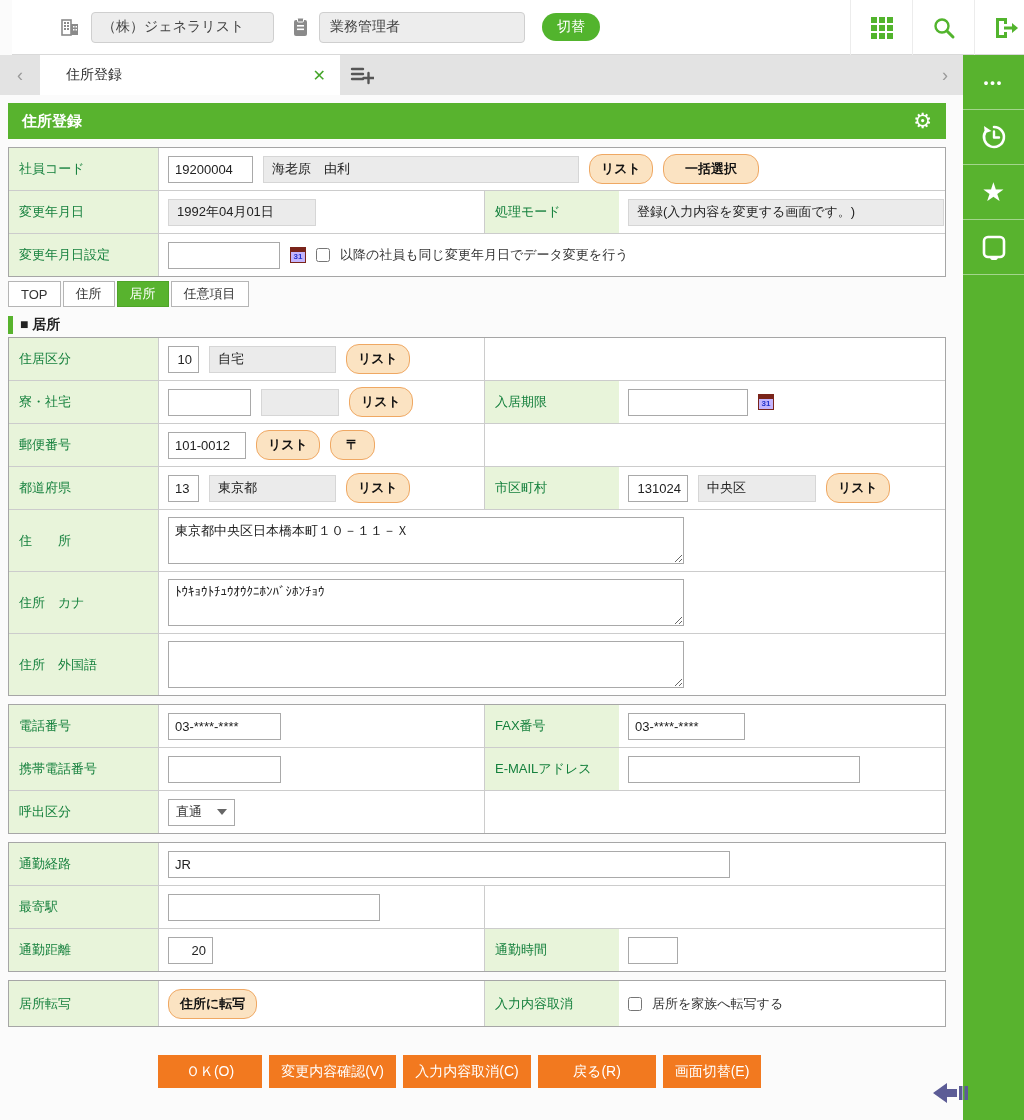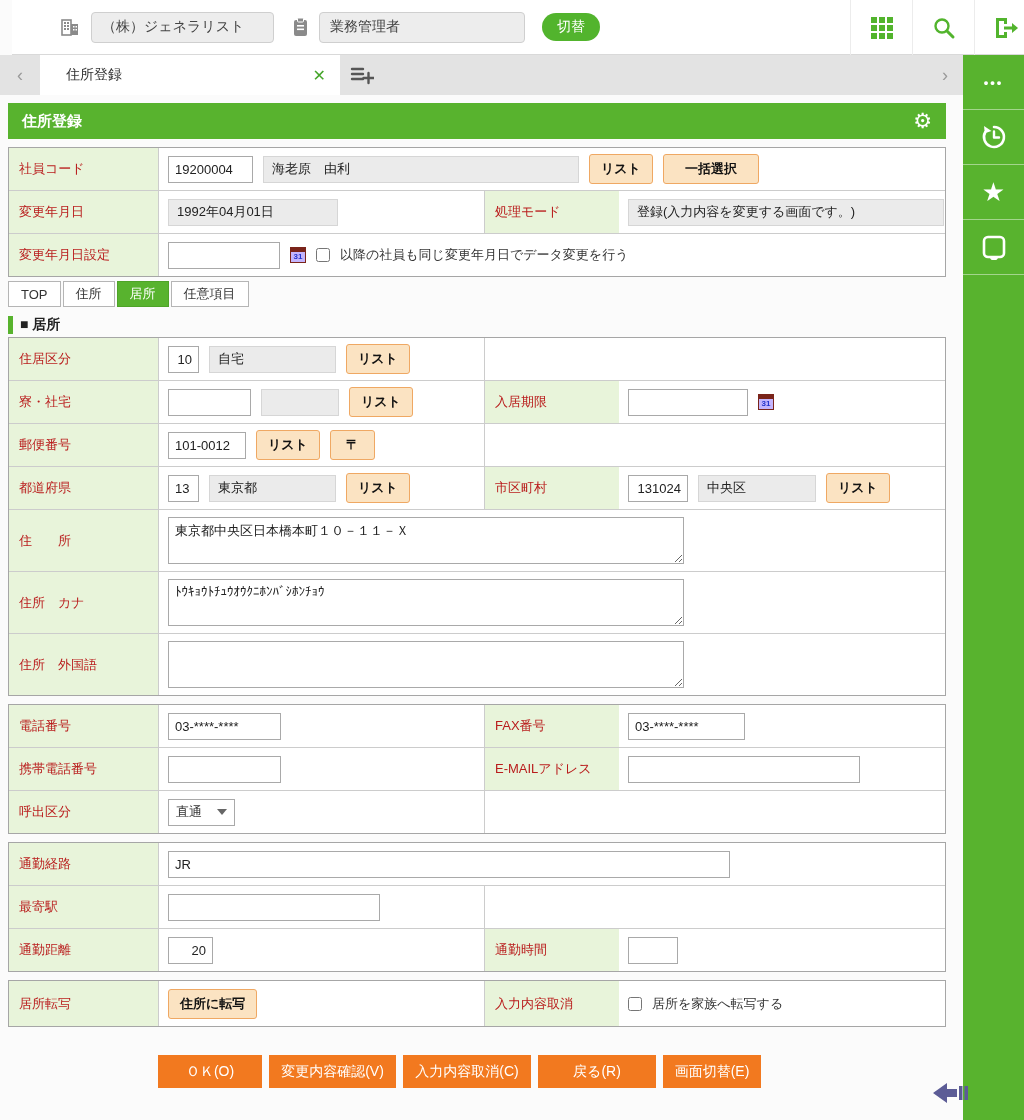--- a/index.html
+++ b/index.html
@@ -64,36 +64,36 @@
     padding:0 14px;font-size:15px;font-weight:bold;box-sizing:border-box;
   }
   .titlebar .gear{margin-left:auto;font-size:21px;font-weight:normal;cursor:pointer;}
   .grp{background:#fff;border:1px solid #a6a6a6;margin-top:8px;}
   .row{display:grid;grid-template-columns:150px 1fr;min-height:42px;}
   .row.split{grid-template-columns:150px 325px 135px 1fr;}
   .row + .row{border-top:1px solid #ccc;}
   .row.tall{min-height:61px;}
   .lbl{
     background:#e8f4da;padding:5px 10px;display:flex;align-items:center;
-    font-size:13px;color:#b91c1c;border-right:1px solid #ccc;
+    font-size:13px;color:#15803d;border-right:1px solid #ccc;
   }
   .lbl2{border-left:1px solid #ccc;border-right:none;}
   .fld{display:flex;align-items:center;gap:10px;padding:6px 9px;}
   .rdiv{grid-column:3/5;border-left:1px solid #ccc;}
   .inp{
     border:1px solid #a9a9a9;height:27px;font-size:13px;padding:0 6px;
     font-family:inherit;background:#fff;color:#222;box-sizing:border-box;
   }
   .inp.num{text-align:right;}
   .ro{
     background:#ebebeb;border:1px solid #d6d6d6;height:27px;display:flex;
     align-items:center;padding:0 8px;font-size:13px;box-sizing:border-box;color:#222;
   }
   .btn-list{
-    background:#fbe3c2;border:1px solid #efa863;border-radius:3px;font-weight:bold;
+    background:#fbe3c2;border:1px solid #efa863;border-radius:13px;font-weight:bold;
     font-size:13px;padding:5px 11px;font-family:inherit;cursor:pointer;color:#111;text-align:center;
   }
   .txa{
     border:1px solid #a9a9a9;width:516px;height:47px;font-size:13px;padding:4px 6px;
     font-family:inherit;resize:both;box-sizing:border-box;color:#222;
   }
   .cal{
     width:16px;height:16px;border:1px solid #7a241a;background:#c4b5fd;position:relative;
     box-sizing:border-box;cursor:pointer;flex:0 0 auto;
   }
@@ -249,21 +249,21 @@
       <div class="fld">
         <input class="inp" style="width: 85px;" value="19200004">
         <div class="ro" style="width:316px">海老原　由利</div>
         <button class="btn-list">リスト</button>
         <button class="btn-list" style="padding:5px 21px">一括選択</button>
       </div>
     </div>
     <div class="row split">
       <div class="lbl">変更年月日</div>
       <div class="fld">
-        <div class="ro" style="width:170px">1992年04月01日</div>
+        <div class="ro" style="width:148px">1992年04月01日</div>
       </div>
       <div class="lbl lbl2">処理モード</div>
       <div class="fld">
         <div class="ro" style="width:316px">登録(入力内容を変更する画面です。)</div>
       </div>
     </div>
     <div class="row">
       <div class="lbl">変更年月日設定</div>
       <div class="fld">
         <input class="inp" style="width: 112px;">

